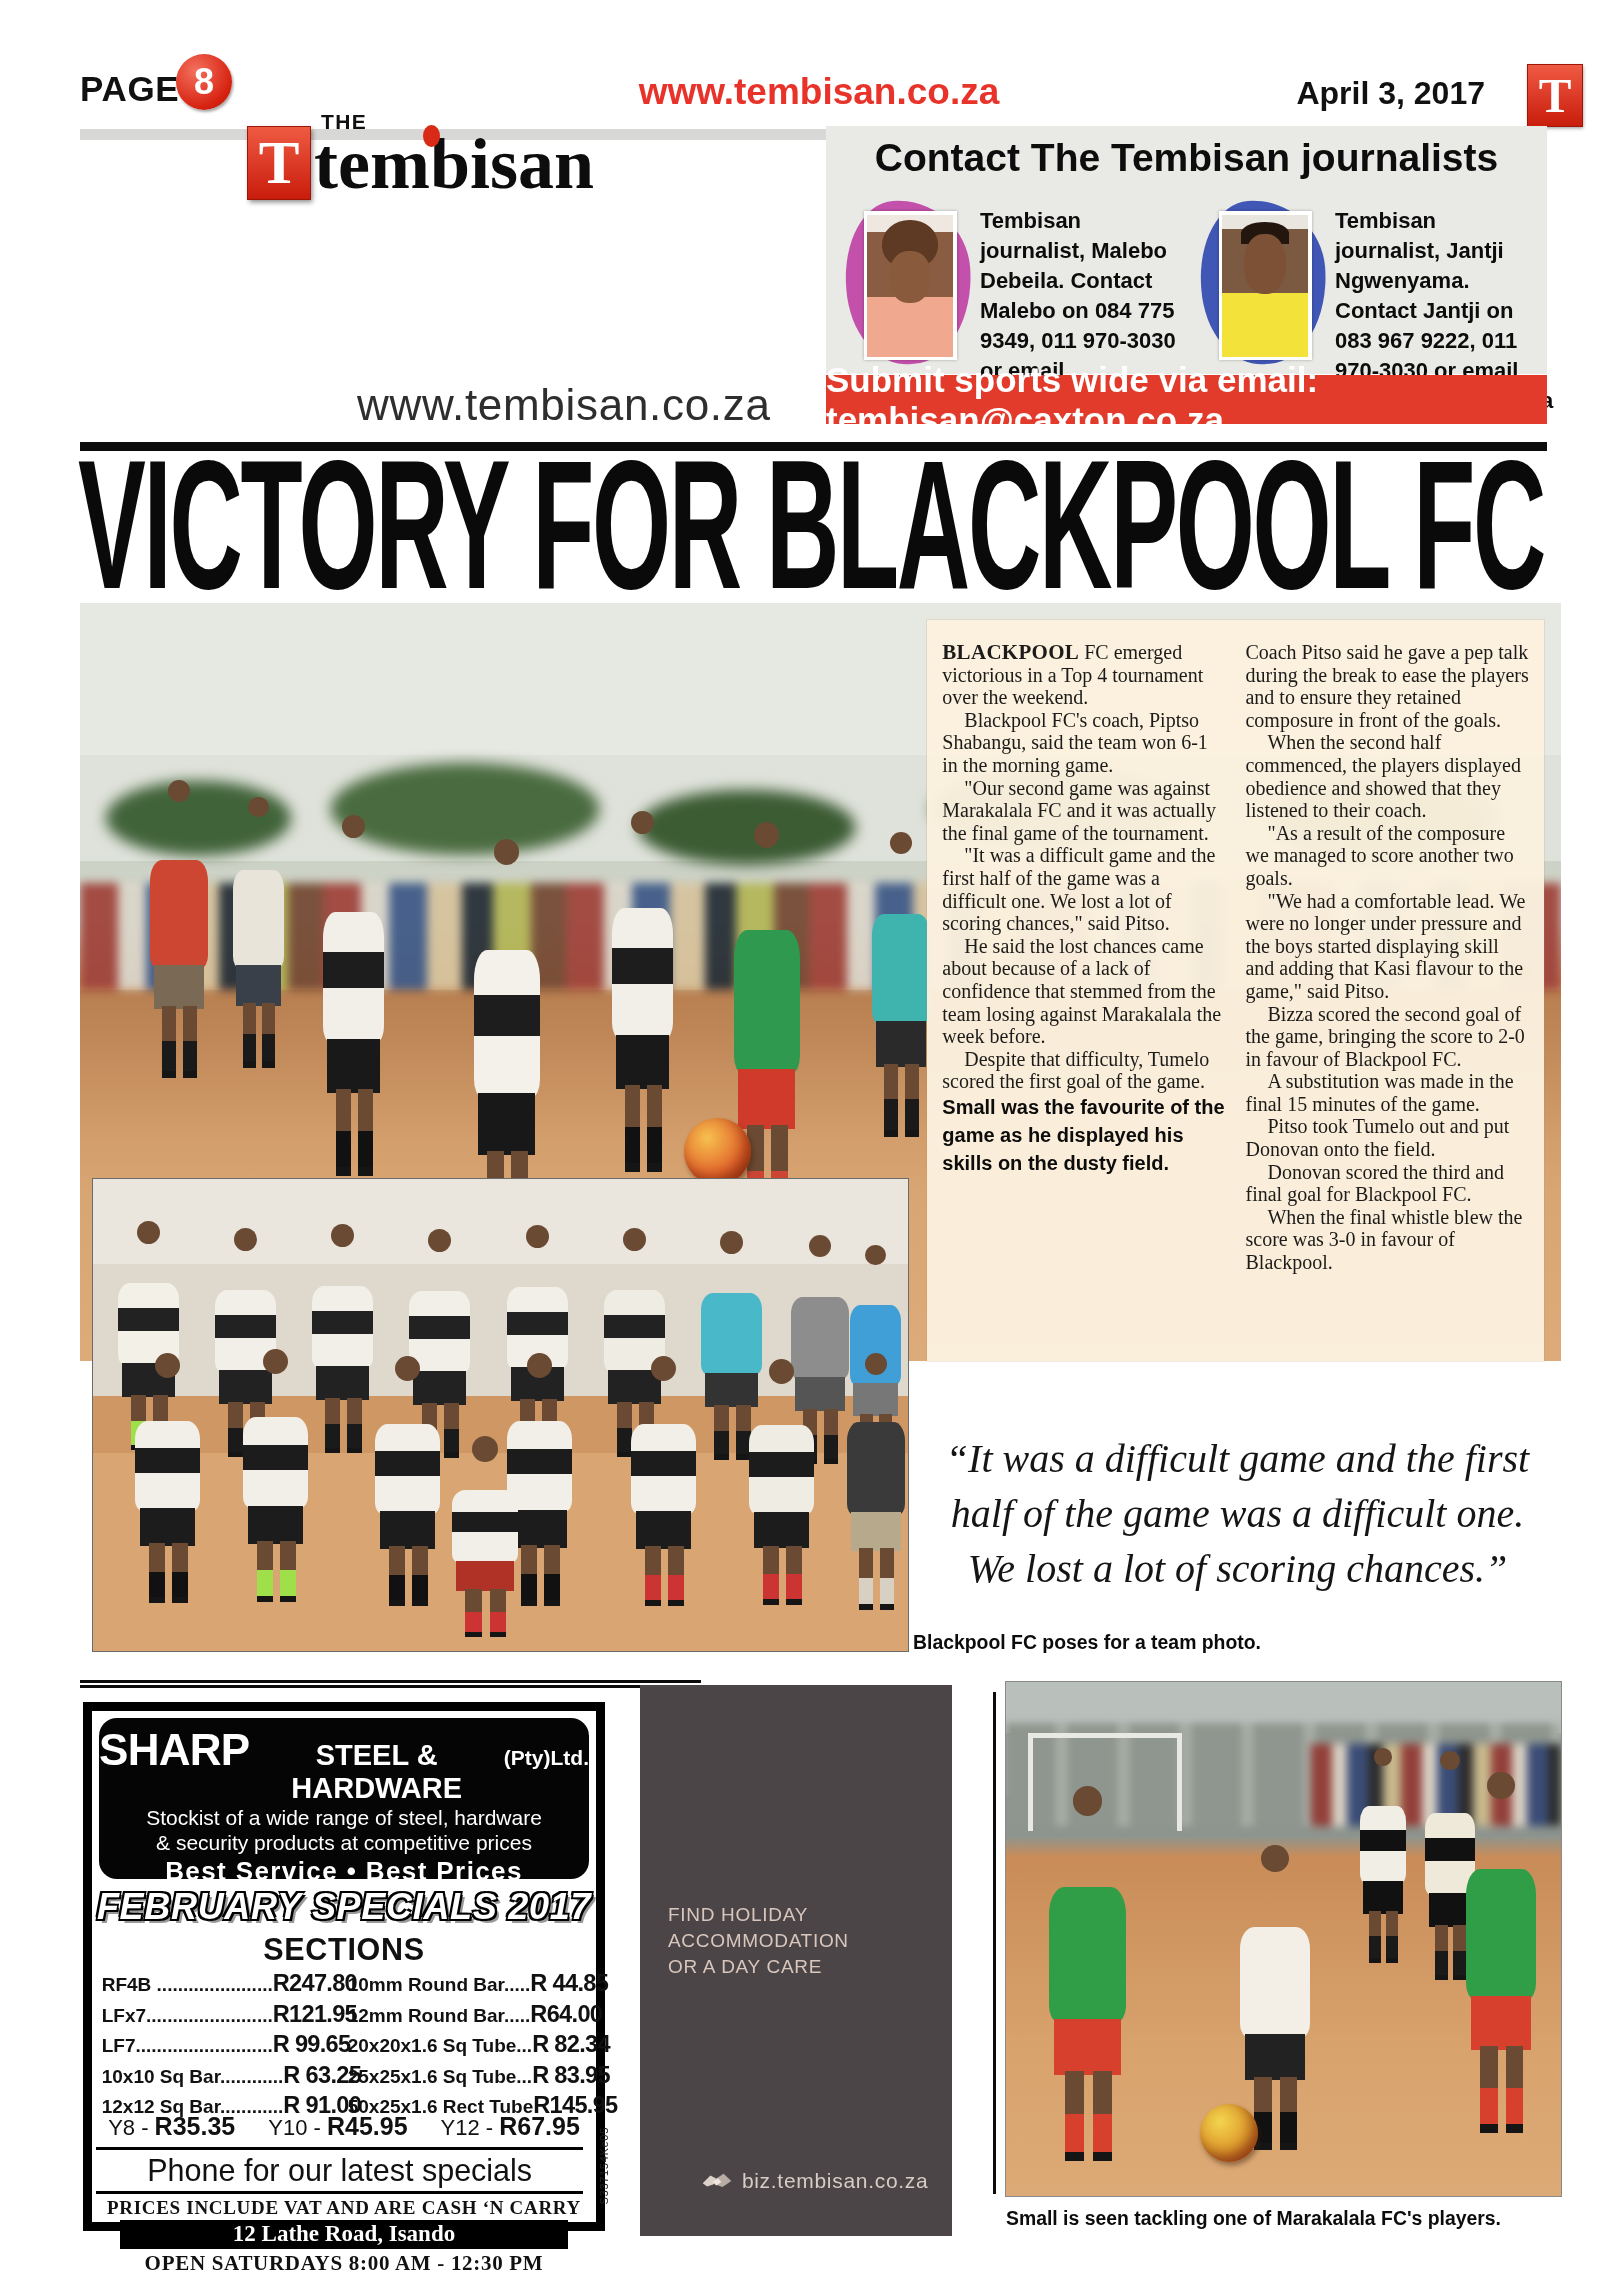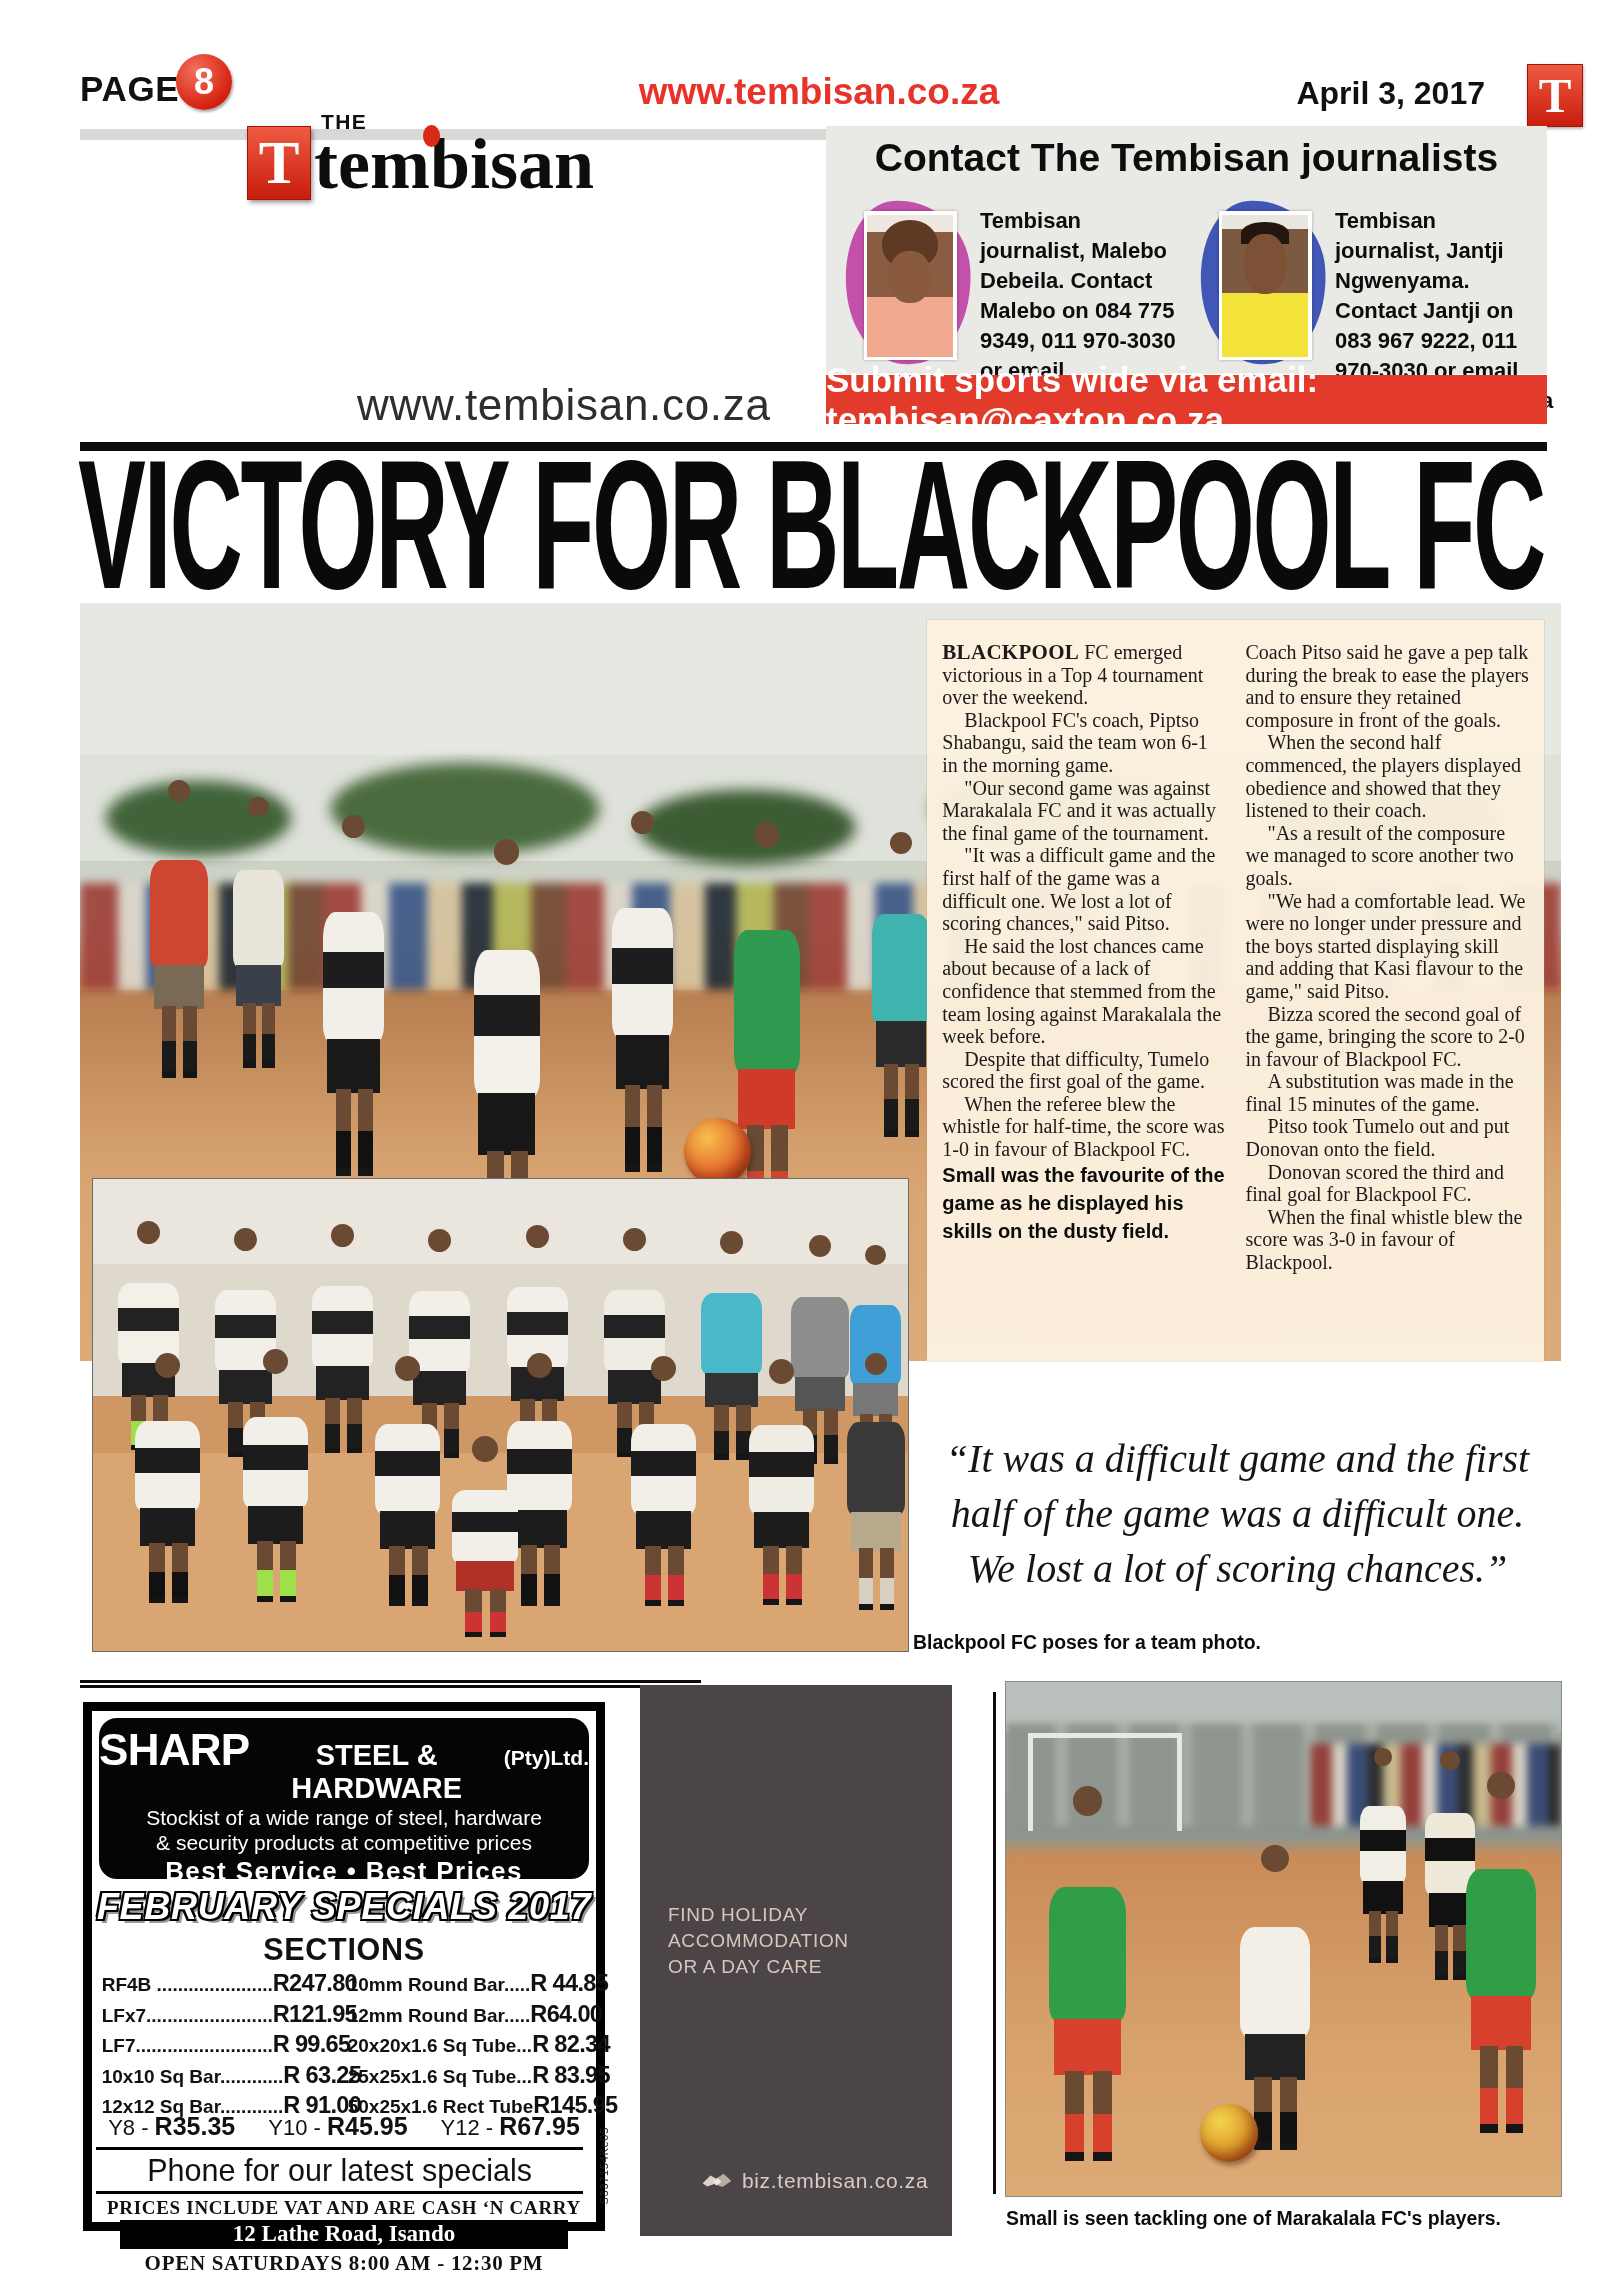--- a/index.html
+++ b/index.html
@@ -266,21 +266,20 @@
 
   <div class="abs article-panel">
     <div class="cols">
       <div class="col" id="col1">
           <p class="first"><b class="lead">BLACKPOOL</b> FC emerged victorious in a Top 4 tournament over the weekend.</p>
           <p>Blackpool FC's coach, Piptso Shabangu, said the team won 6-1 in the morning game.</p>
           <p>"Our second game was against Marakalala FC and it was actually the final game of the tournament.</p>
           <p>"It was a difficult game and the first half of the game was a difficult one. We lost a lot of scoring chances," said Pitso.</p>
           <p>He said the lost chances came about because of a lack of confidence that stemmed from the team losing against Marakalala the week before.</p>
           <p>Despite that difficulty, Tumelo scored the first goal of the game.</p>
-          <p>When the referee blew the whistle for half-time, the score was 1-0 in favour of Blackpool FC.</p>
           <p class="standfirst">Small was the favourite of the game as he displayed his skills on the dusty field.</p>
         </div>
       <div class="col" id="col2">
           <p class="first">Coach Pitso said he gave a pep talk during the break to ease the players and to ensure they retained composure in front of the goals.</p>
           <p>When the second half commenced, the players displayed obedience and showed that they listened to their coach.</p>
           <p>"As a result of the composure we managed to score another two goals.</p>
           <p>"We had a comfortable lead. We were no longer under pressure and the boys started displaying skill and adding that Kasi flavour to the game," said Pitso.</p>
           <p>Bizza scored the second goal of the game, bringing the score to 2-0 in favour of Blackpool FC.</p>
           <p>A substitution was made in the final 15 minutes of the game.</p>
           <p>Pitso took Tumelo out and put Donovan onto the field.</p>

